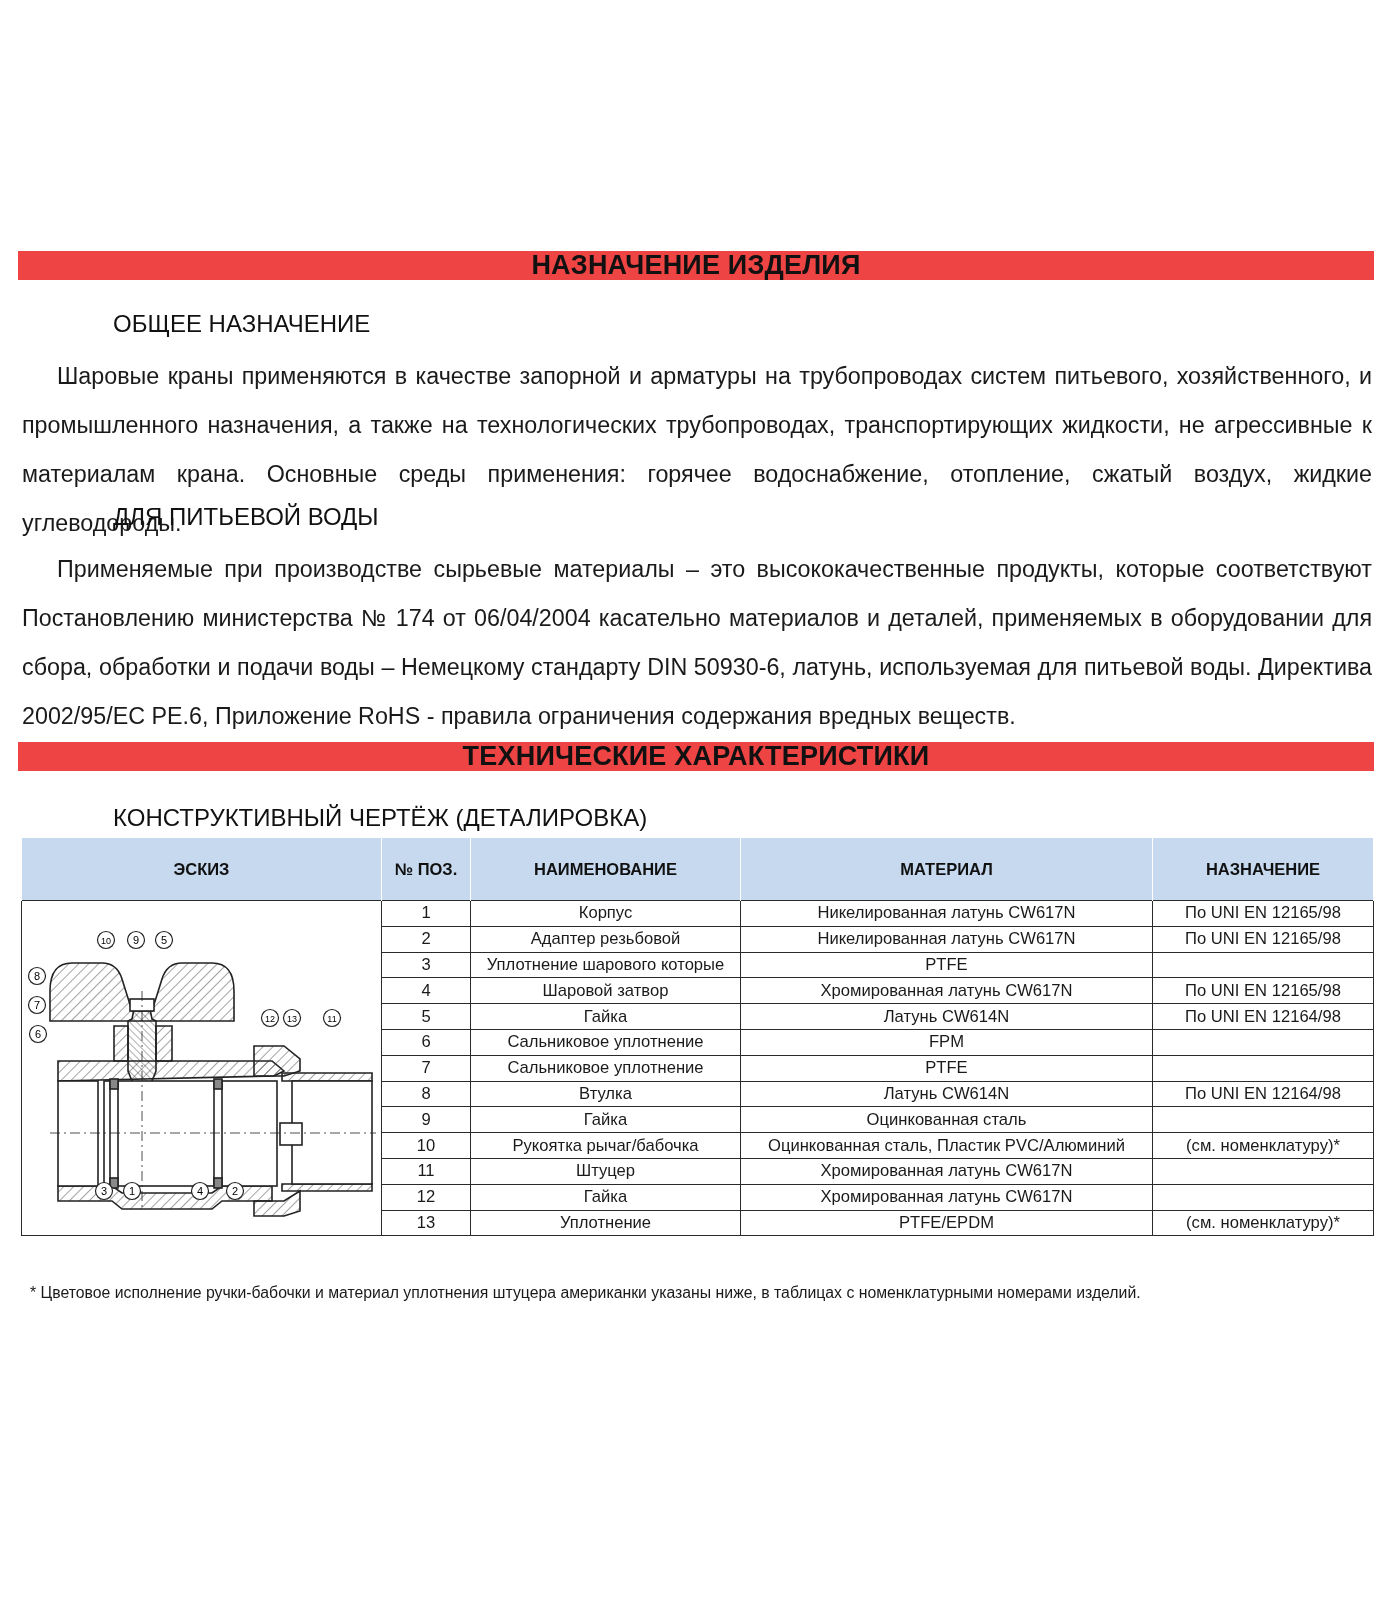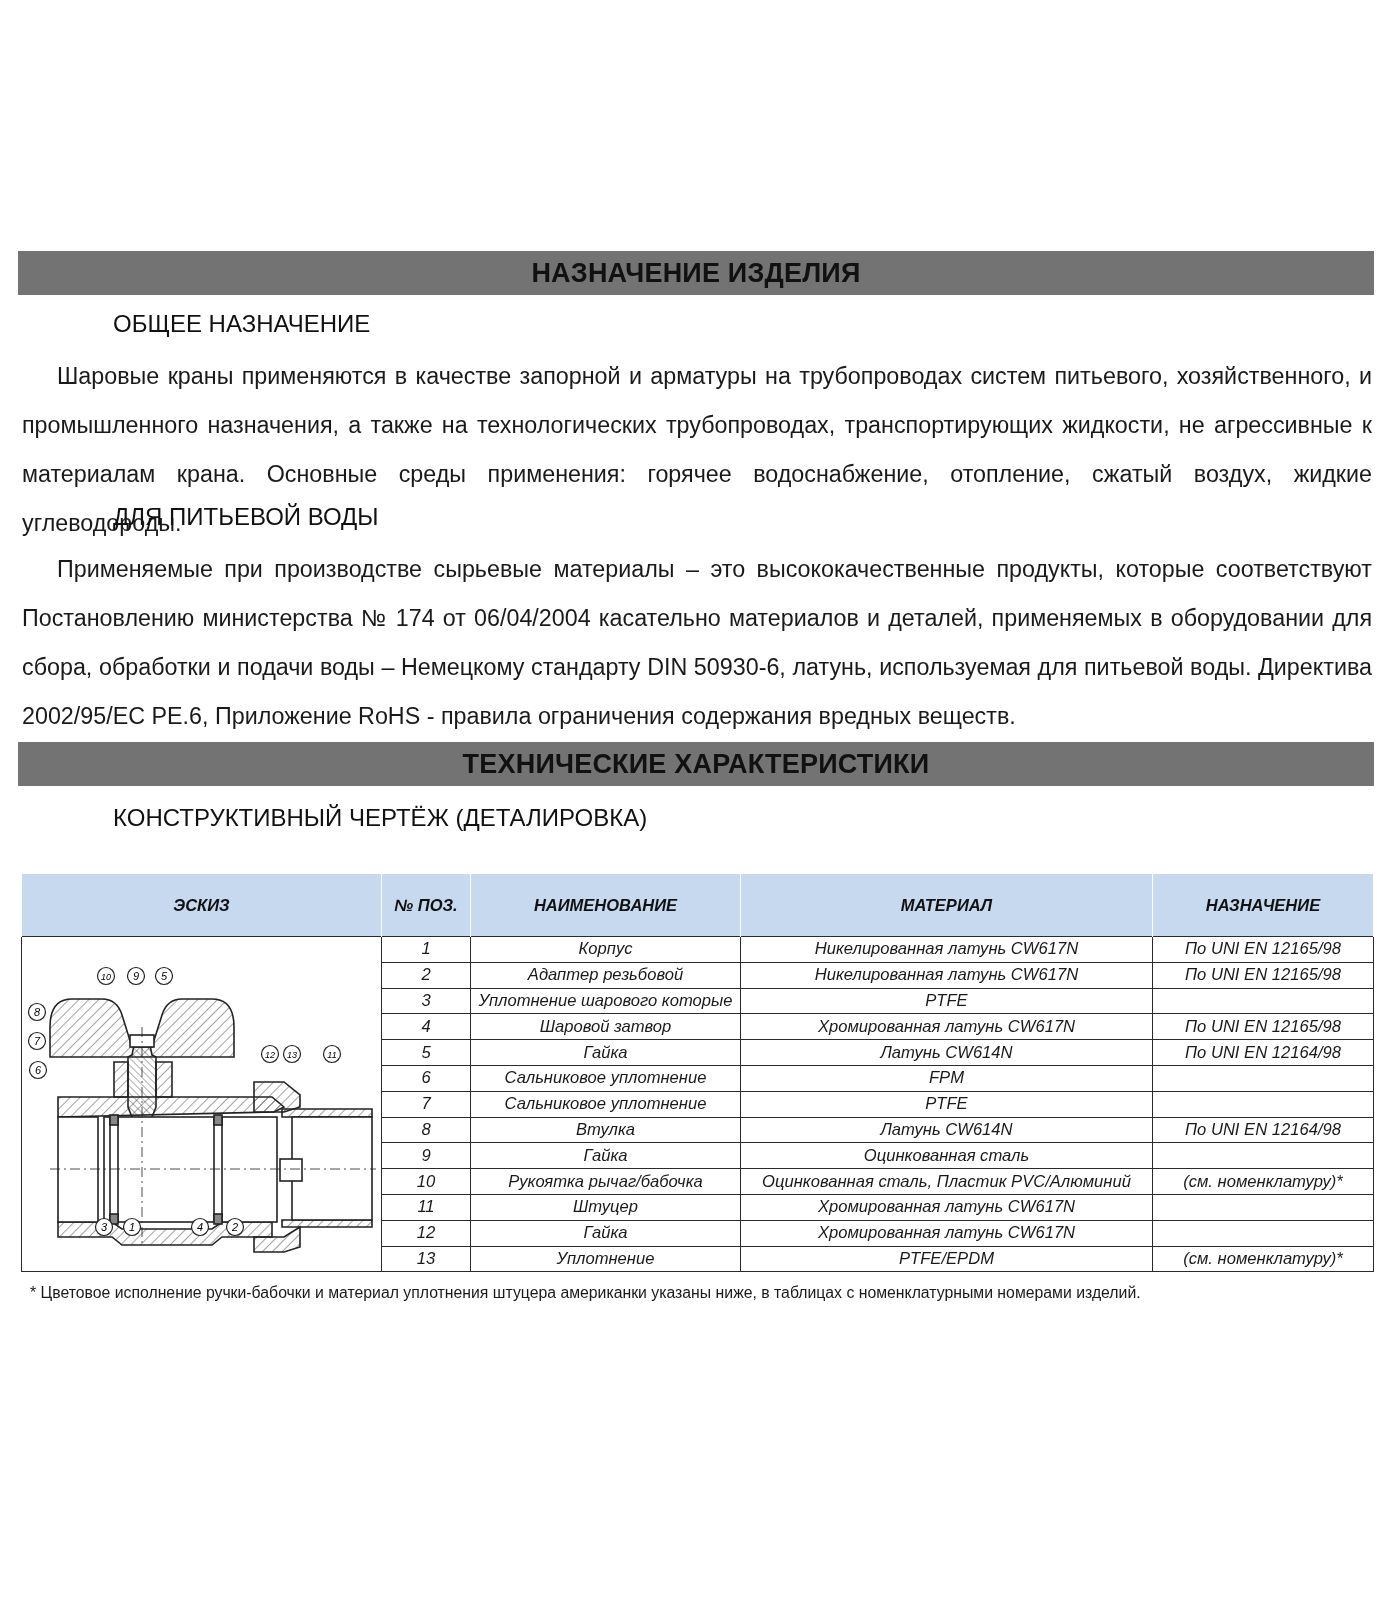--- a/index.html
+++ b/index.html
@@ -1,27 +1,27 @@
 <!DOCTYPE html>
 <html><head>
 <meta charset="utf-8">
 <style>
   html, body { margin: 0; padding: 0; background: #ffffff; }
   body { width: 1400px; height: 1600px; position: relative; overflow: hidden;
          font-family: "Liberation Sans", "DejaVu Sans", sans-serif; color: #1a1a1a; }
-  .band { position: absolute; left: 18px; width: 1356px; height: 44px; background: #737373;
+  .band { position: absolute; left: 18px; width: 1356px; height: 29px; background: #ef4444;
           display: flex; align-items: center; justify-content: center; }
   .band-title { font-weight: bold; font-size: 27px; letter-spacing: 0.2px; color: #111; }
   .subhead { position: absolute; left: 113px; font-weight: normal; font-size: 24px; color: #111; }
   .para { position: absolute; left: 22px; width: 1350px; font-size: 23.3px; line-height: 49px;
           text-align: justify; text-align-last: left; color: #1a1a1a; }
   .para .indent { display: inline-block; width: 35px; }
 
-  table.spec { position: absolute; left: 21px; top: 874px; width: 1352px; border-collapse: collapse;
-               table-layout: fixed; font-size: 16.6px; font-style: italic; }
+  table.spec { position: absolute; left: 21px; top: 838px; width: 1352px; border-collapse: collapse;
+               table-layout: fixed; font-size: 16.6px; }
   table.spec th { background: #c6d9ef; height: 62px; font-weight: bold; font-size: 16.5px;
                   border-left: 1px solid #ffffff; border-right: 1px solid #ffffff; padding: 0; color: #111; }
   table.spec td { border: 1.5px solid #2a2a2a; height: 24.8px; padding: 0; text-align: center;
                   white-space: nowrap; overflow: hidden; color: #1a1a1a; }
   table.spec td.sketch { background: #fff; vertical-align: top; position: relative; }
   .footnote { position: absolute; left: 22px; top: 1284px; font-size: 15.8px; color: #1a1a1a; white-space: nowrap; margin-left: 8px; }
   svg.valve { position: absolute; left: 0; top: 0; }
 </style>
 </head>
 <body>

